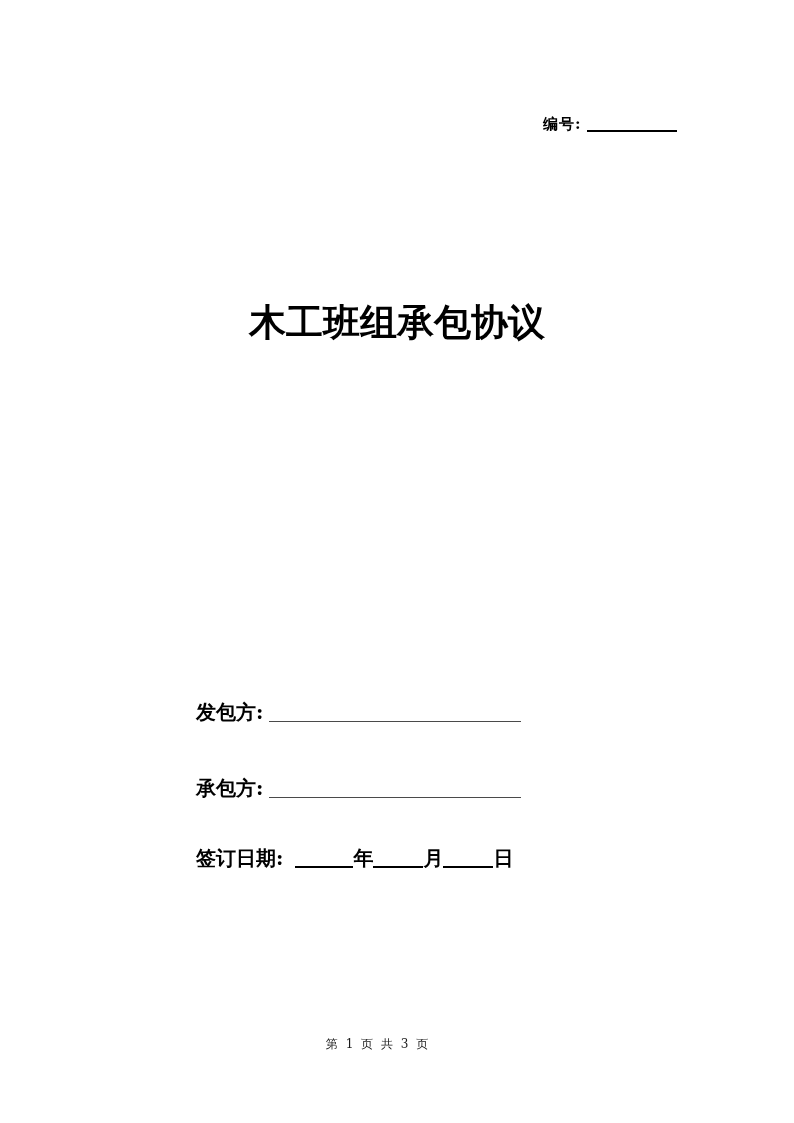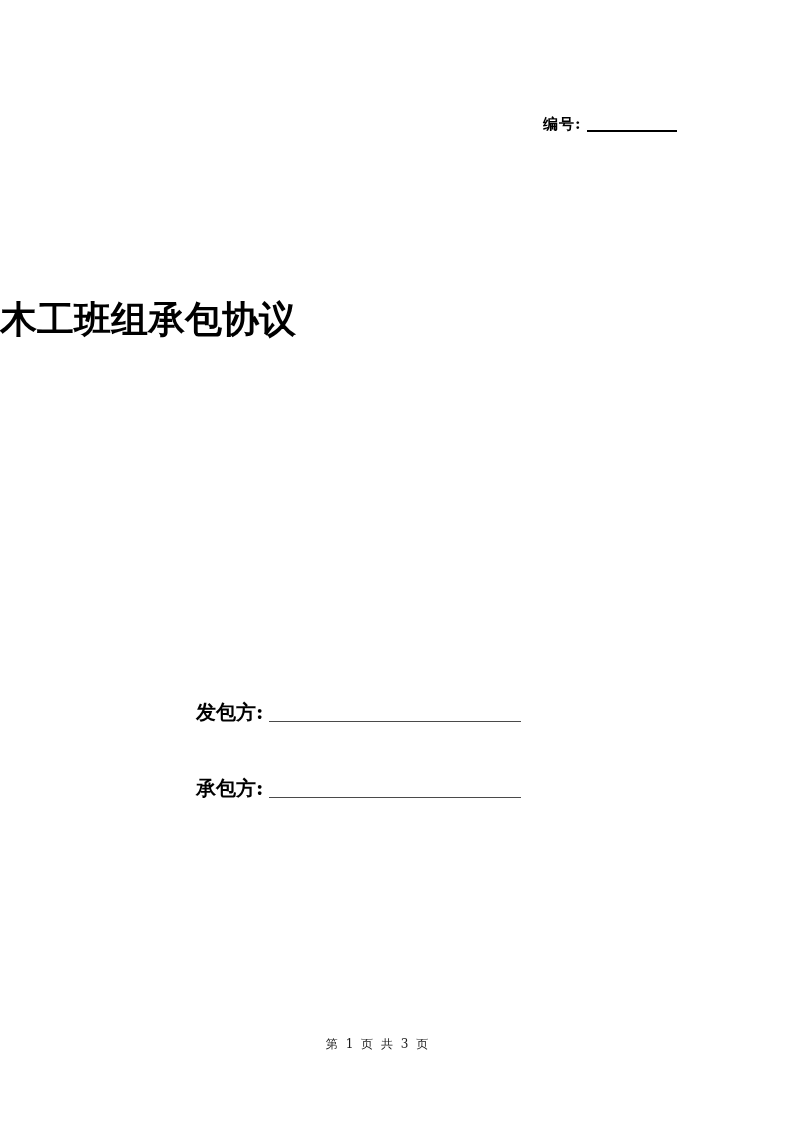--- a/index.html
+++ b/index.html
@@ -40,26 +40,25 @@
     vertical-align: -3px;
   }
 
   
   .doc-title {
     position: absolute;
     top: 300px;
     left: 0;
     width: 100%;
     margin: 0;
-    text-align: left;
+    text-align: center;
     font-size: 37px;
     font-weight: bold;
     letter-spacing: 0px;
     line-height: 1.2;
-    font-family: Liberation Mono, monospace;
   }
 
   
   .party-row {
     position: absolute;
     left: 196px;
     white-space: nowrap;
     font-size: 20px;
     font-weight: bold;
   }
@@ -117,16 +116,19 @@
   <h1 class="doc-title">木工班组承包协议</h1>
 
   <div class="party-row second">
     <span>承包方:</span><span class="blank party-blank"></span>
   </div>
 
   <div class="party-row first">
     <span>发包方:</span><span class="blank party-blank"></span>
   </div>
 
+  <div class="date-row">
+    <span>签订日期:</span><span class="blank date-blank year"></span><span>年</span><span class="blank date-blank month"></span><span>月</span><span class="blank date-blank day"></span><span>日</span>
+  </div>
 
   <div class="page-footer">第 1 页 共 3 页</div>
 
 </div>
 
 </body></html>

